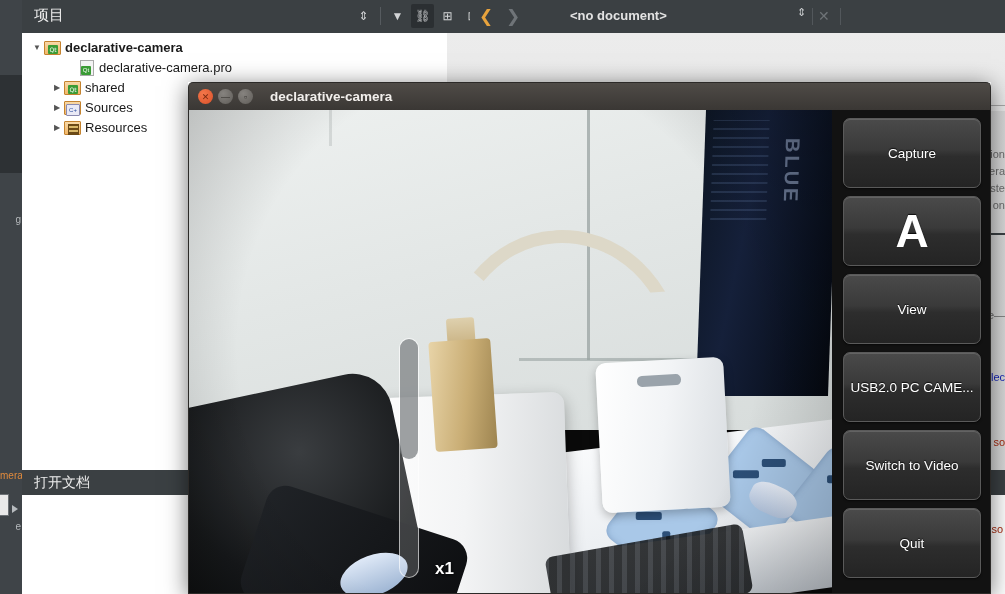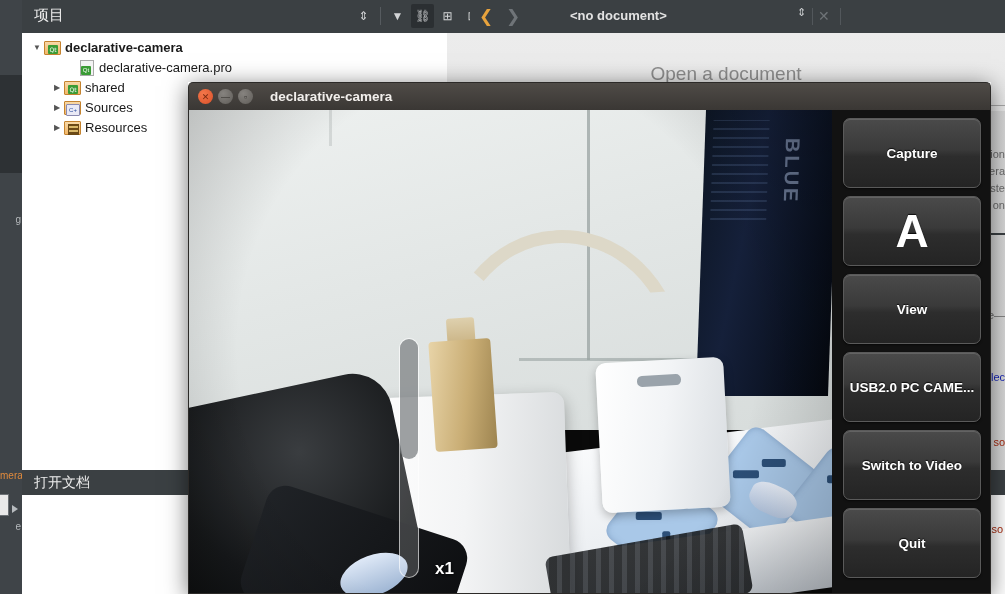--- a/index.html
+++ b/index.html
@@ -295,21 +295,21 @@
     position:absolute; left:643px; top:0; width:160px; height:484px; background:#121212;
     padding:8px 0 0 0;
   }
   .cbtn {
     position:relative; width:138px; height:70px; margin:0 auto 8px auto;
     border-radius:7px;
     background:linear-gradient(#4a4a4a 0%,#3a3a3a 45%,#2d2d2d 55%,#242424 100%);
     border:1px solid #5a5a5a;
     box-shadow:inset 0 1px 0 rgba(255,255,255,.14), 0 1px 2px rgba(0,0,0,.6);
     display:flex; align-items:center; justify-content:center;
-    color:#ffffff; font-size:13.5px; font-weight:bold;
+    color:#ffffff; font-size:13.5px; font-weight:normal;
     text-shadow:0 -1px 1px rgba(0,0,0,.8);
   }
   .cbtn.big-a { font-size:46px; font-weight:bold; }
 </style>
 </head>
 <body>
 
 <div id="ide">
 
   <div class="mode-strip">
@@ -368,21 +368,20 @@
       <span>Sources</span>
     </div>
     <div class="trow" style="padding-left:28px">
       <span class="arrow">▶</span>
       <span class="ico ico-res"></span>
       <span>Resources</span>
     </div>
   </div>
 
   <div class="editor-area">
-    <div class="open-doc">Open a document</div>
     <div class="open-doc-line"></div>
     <div class="editor-white">
       <div class="edge-txt" style="top:37px">ion</div>
       <div class="edge-txt" style="top:54px">mera</div>
       <div class="edge-txt" style="top:71px">ste</div>
       <div class="edge-txt" style="top:88px">on</div>
       <div class="ed-divider" style="top:122px"></div>
       <div class="edge-txt" style="top:198px">ve—</div>
       <div class="edge-txt blue" style="top:260px">lec</div>
       <div class="edge-txt red" style="top:325px">so</div>

